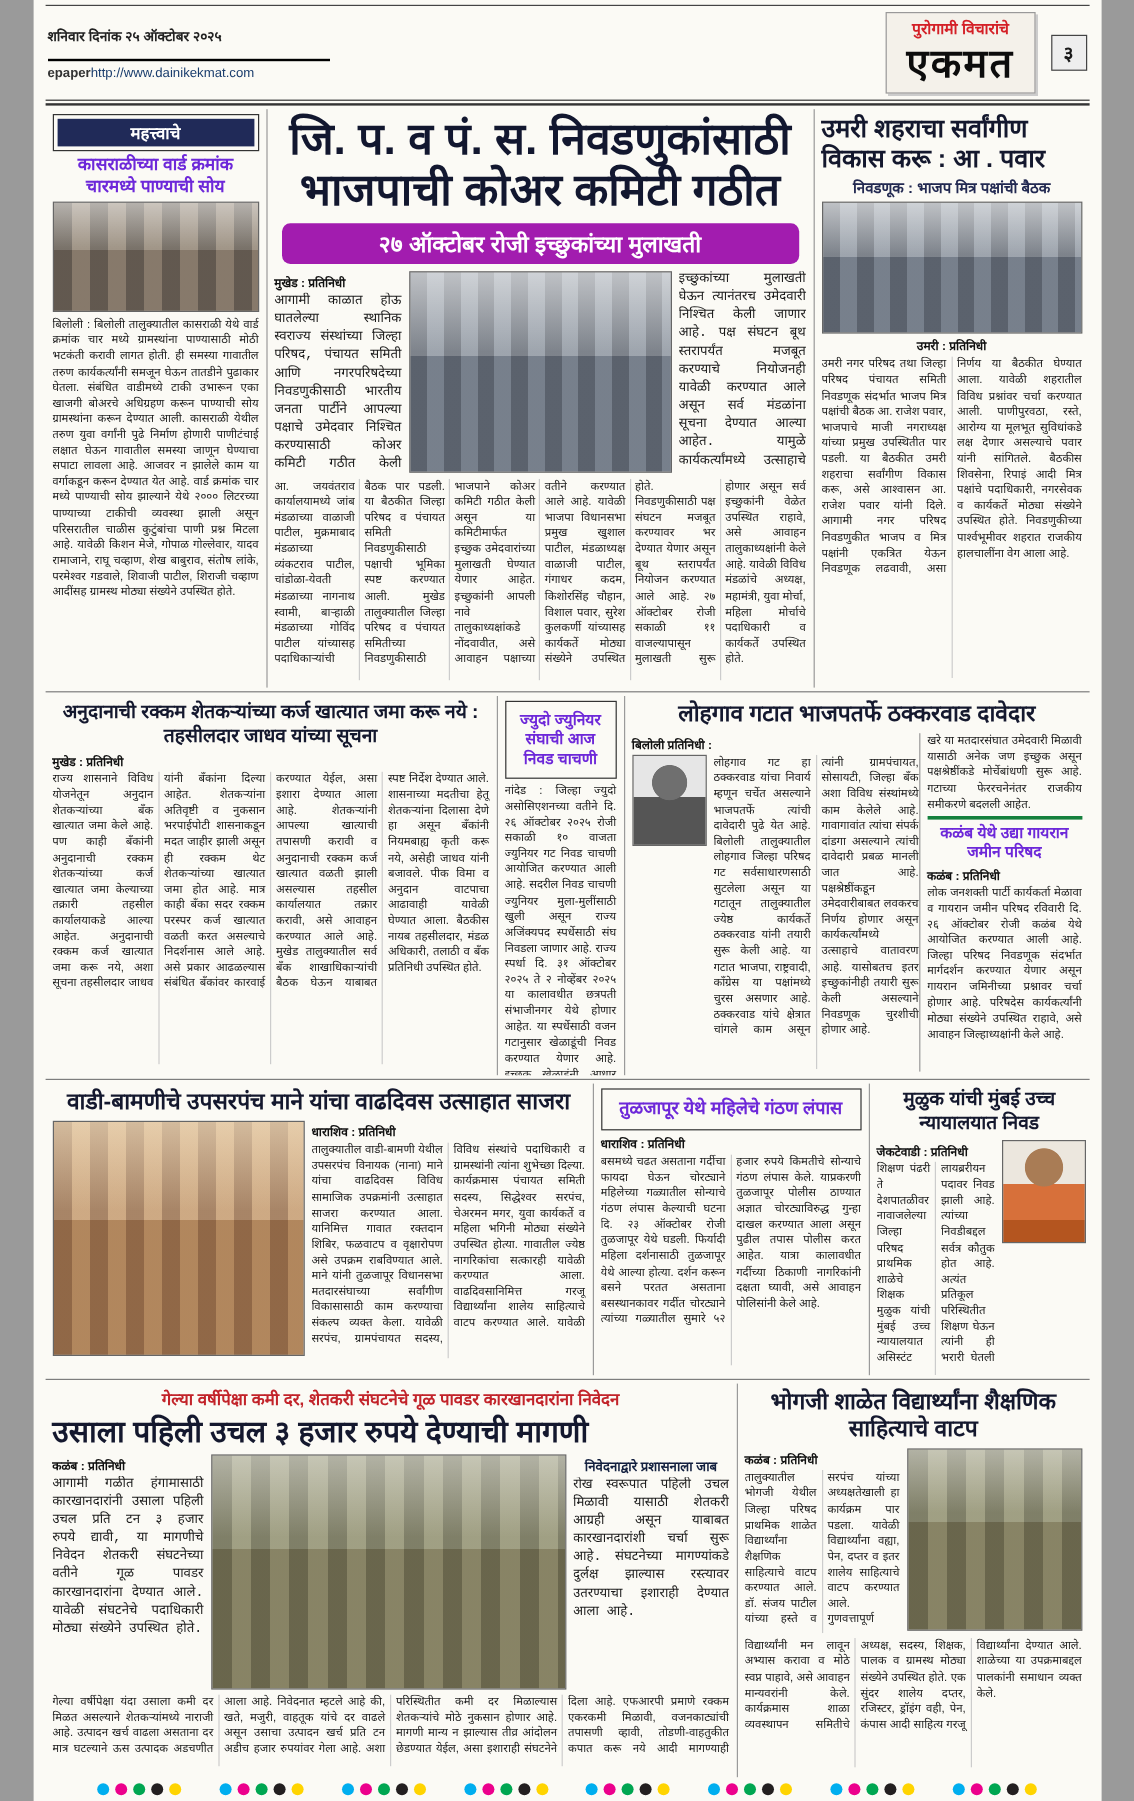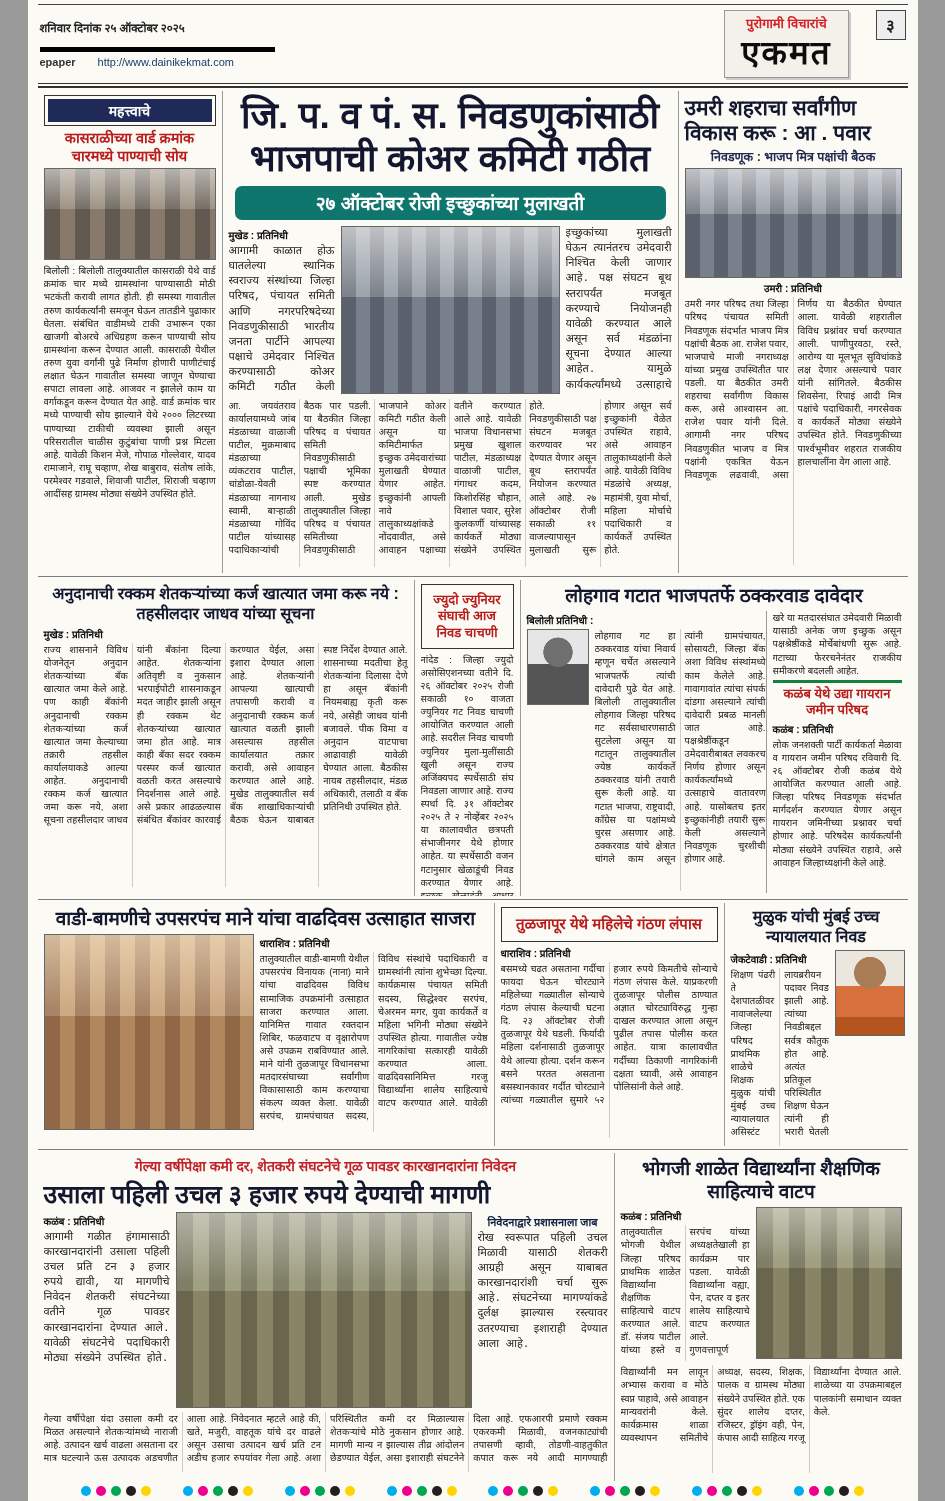--- a/index.html
+++ b/index.html
@@ -8,28 +8,28 @@
     width:890px; height:1501px; margin:0 auto; background:#fbfaf5;
     font-family:"Liberation Sans","DejaVu Sans",sans-serif;
     color:#1a1a1a; overflow:hidden; padding:4px 10px 0;
   }
   .top-rule { border-top:1.5px solid #444; }
 
   
   .header { display:flex; align-items:center; justify-content:space-between; height:78px; padding:4px 2px; }
   .h-left { width:235px; }
   .h-date { font-size:11.5px; font-weight:bold; color:#222; }
-  .h-ep { display:flex; align-items:center; gap:22px; margin-top:12px; font-size:11px; border-top:5px solid #000000; padding-top:4px; }
+  .h-ep { display:flex; align-items:center; gap:0; margin-top:12px; font-size:11px; border-top:2px solid #000000; padding-top:4px; }
   .h-ep .lbl { font-weight:bold; color:#333; }
   .h-ep a { color:#1a3d6d; text-decoration:none; }
   .h-center { display:flex; align-items:center; gap:10px; }
   .logo-circle { width:46px; height:46px; border-radius:50%; border:1px solid #556;
     background: radial-gradient(circle at 35% 30%, #e8f2f7, #8fb4cd 45%, #3f6e95 75%, #23496b); }
   .section-name { font-size:31px; font-weight:bold; color:#0e0e0e; }
-  .h-right { display:flex; gap:27px; }
+  .h-right { display:flex; align-items:center; gap:13px; }
   .mast-box { text-align:center; padding:3px 16px; border:1px solid #999; background:#f4f1ea; box-shadow:2px 2px 0 #ccc; }
   .tagline { color:#d42027; font-weight:bold; font-size:13px; }
   .mast { font-size:33px; font-weight:bold; color:#0c0c0c; letter-spacing:2px; margin-top:-3px; }
   .pagenum-box { border:1.5px solid #444; width:30px; height:30px; display:flex; align-items:center; justify-content:center; font-size:16px; font-weight:bold; background:#eee; }
   .double-rule { border-top:1px solid #333; border-bottom:2.5px solid #333; height:5px; margin-bottom:3px; }
 
   
   .hr { border-top:1px solid #7d7d7d; margin:3px 0; }
   .row { display:grid; }
   .row > section { padding:2px 6px; overflow:hidden; }
@@ -43,25 +43,25 @@
   .body { font-size:9.5px; line-height:1.38; text-align:justify; color:#1c1c1c; overflow:hidden; }
   .cols-2 { column-count:2; column-gap:9px; column-rule:1px solid #ccc; }
   .cols-3 { column-count:3; column-gap:9px; column-rule:1px solid #ccc; }
   .cols-4 { column-count:4; column-gap:9px; column-rule:1px solid #ccc; }
   .cols-6 { column-count:6; column-gap:8px; column-rule:1px solid #ccc; }
   .dateline { font-weight:bold; font-size:10px; margin:2px 0; color:#101010; }
   .crosshead { font-weight:bold; font-size:11px; text-align:center; margin:2px 0; color:#13203f; }
 
   
   .head-main { font-size:37px; line-height:1.16; font-weight:bold; color:#12172f; text-align:center; margin:2px 0 5px; }
-  .pill { background:#0f766e; color:#fff; font-size:19px; font-weight:bold; text-align:center; border-radius:7px; padding:4px 0; margin:0 6px 6px; }
+  .pill { background:#a21caf; color:#fff; font-size:19px; font-weight:bold; text-align:center; border-radius:7px; padding:4px 0; margin:0 6px 6px; }
   .head-xl { font-size:21px; line-height:1.2; font-weight:bold; color:#14182e; margin:2px 0 3px; }
   .head-lg { font-size:19px; line-height:1.22; font-weight:bold; color:#14182e; margin:2px 0 4px; }
   .head-md { font-size:16px; line-height:1.25; font-weight:bold; color:#14182e; margin:2px 0 3px; }
-  .head-sm { font-size:14.5px; line-height:1.25; font-weight:bold; text-align:center; color:#b91c1c; margin:3px 0; }
+  .head-sm { font-size:14.5px; line-height:1.25; font-weight:bold; text-align:center; color:#6d28d9; margin:3px 0; }
   .center { text-align:center; }
   .subhead { font-size:12.5px; font-weight:bold; text-align:center; color:#232a52; margin:1px 0 3px; }
   .red { color:#c2232a; }
   .imp-box { border:1.5px solid #333; padding:3px; margin:2px 0 3px; }
   .imp-strip { background:#202a58; color:#fff; font-weight:bold; text-align:center; font-size:14px; padding:2px 0; }
   .headbox { border:1.5px solid #333; padding:4px 3px; margin:2px 0 4px; text-align:center; }
 
   
   .photo { border:1px solid #666; }
   .ph-group {

